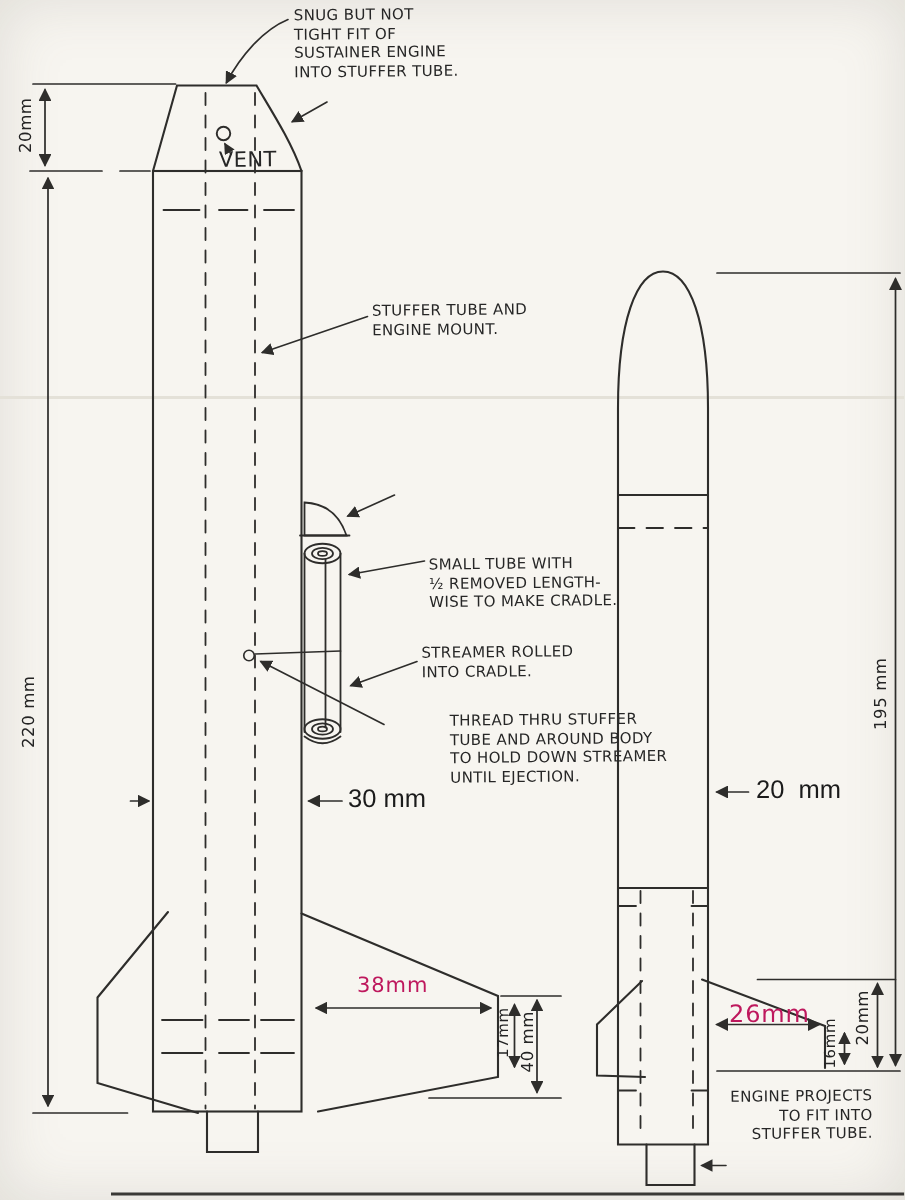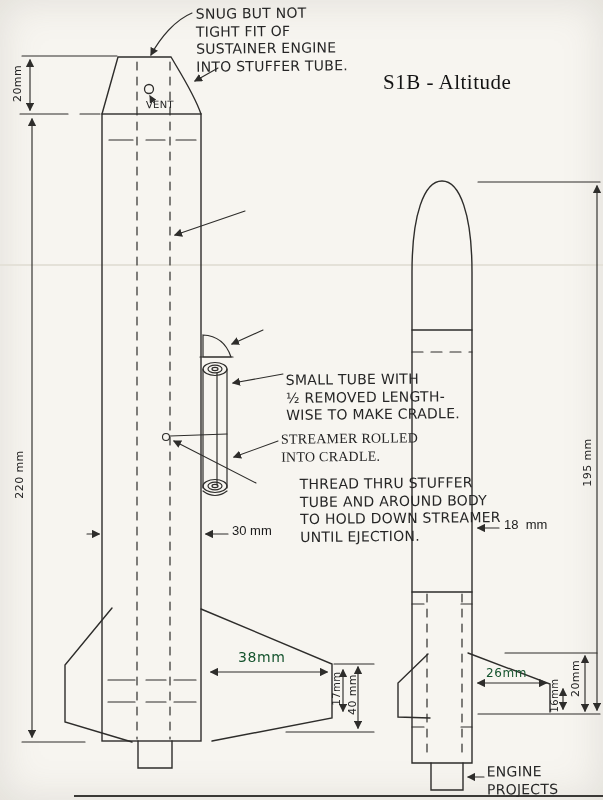--- a/index.html
+++ b/index.html
@@ -6,29 +6,29 @@
   .page {
     position:relative; width:603px; height:800px;
     background:#f7f5f0;
     font-family:"DejaVu Sans", sans-serif;
     color:#2b2b2b; overflow:hidden;
     box-shadow: inset 0 0 40px rgba(120,115,105,.18);
   }
   svg.linework { position:absolute; left:0; top:0; }
   .ann {
     position:absolute; white-space:pre-line;
-    font-size:14px; line-height:1.25; letter-spacing:.25px;
+    font-size:10px; line-height:1.25; letter-spacing:.25px;
     color:#262626; transform:rotate(-.6deg);
   }
-  .small { font-size:10px; }
+  .small { font-size:14px; }
   .dim-typed {
     position:absolute; font-family:"Liberation Sans", sans-serif;
-    font-size:13px; color:#1b1b1b; white-space:pre;
-  }
-  .dim-hand { position:absolute; font-size:13px; letter-spacing:.6px; color:#14532d; white-space:pre; }
+    font-size:17px; color:#1b1b1b; white-space:pre;
+  }
+  .dim-hand { position:absolute; font-size:13px; letter-spacing:.6px; color:#be185d; white-space:pre; }
   .vdim {
     position:absolute; width:80px; text-align:center;
     transform:rotate(-90deg); transform-origin:center;
     font-size:11px; letter-spacing:.4px; color:#242424; white-space:pre;
   }
   .title {
     position:absolute; font-family:"Liberation Serif", serif;
     font-size:21px; color:#141414; letter-spacing:.5px;
   }
 </style>
@@ -157,45 +157,46 @@
       <line x1="478" y1="683" x2="546" y2="683" marker-start="url(#ah)" marker-end="url(#ah)"></line>
       <line x1="563" y1="689" x2="563" y2="709" marker-start="url(#ah)" marker-end="url(#ah)"></line>
       <line x1="585" y1="656" x2="585" y2="711" marker-start="url(#ah)" marker-end="url(#ah)"></line>
 
       <line x1="87" y1="534" x2="99" y2="534" marker-end="url(#ah)"></line>
       <line x1="228" y1="534" x2="206" y2="534" marker-end="url(#ah)"></line>
       <line x1="499" y1="528" x2="478" y2="528" marker-end="url(#ah)"></line>
     </g>
   </svg>
 
-  <div class="title" style="left:383px; top:70px;">S1B - Altitude</div>
 
   <div class="ann" style="left:196px; top:5px;">SNUG BUT NOT
 TIGHT FIT OF
 SUSTAINER ENGINE
 INTO STUFFER TUBE.</div>
   <div class="ann small" style="left:146px; top:99px;">VENT</div>
+  <div class="ann" style="left:248px; top:202px;">STUFFER TUBE AND
+ENGINE MOUNT.</div>
   <div class="ann" style="left:286px; top:371px;">SMALL TUBE WITH
 ½ REMOVED LENGTH-
 WISE TO MAKE CRADLE.</div>
-  <div class="ann" style="left:281px; top:430px;font-family:Liberation Serif, serif;">STREAMER ROLLED
+  <div class="ann" style="left:281px; top:430px;">STREAMER ROLLED
 INTO CRADLE.</div>
   <div class="ann" style="left:257px; top:475px;margin-left:43px;">THREAD THRU STUFFER
 TUBE AND AROUND BODY
 TO HOLD DOWN STREAMER
 UNTIL EJECTION.</div>
-  <div class="ann" style="left:487px; top:763px;">ENGINE PROJECTS
+  <div class="ann" style="left:487px; top:726px;text-align:right;">ENGINE PROJECTS
 TO FIT INTO
 STUFFER TUBE.</div>
 
   <div class="dim-typed" style="left:232px; top:523px;">30 mm</div>
-  <div class="dim-typed" style="left:504px; top:517px;">18  mm</div>
+  <div class="dim-typed" style="left:504px; top:517px;">20  mm</div>
 
   <div class="dim-hand" style="left:238px; top:649px; font-size:14px;">38mm</div>
-  <div class="dim-hand" style="left:486px; top:666px; font-size:12px;">26mm</div>
+  <div class="dim-hand" style="left:486px; top:666px; font-size:16px;">26mm</div>
 
   <div class="vdim" style="left:-23px; top:77px;">20mm</div>
   <div class="vdim" style="left:-21px; top:468px;">220 mm</div>
   <div class="vdim" style="left:296px; top:683px; font-size:10px;">17mm</div>
   <div class="vdim" style="left:312px; top:688px;">40 mm</div>
   <div class="vdim" style="left:547px; top:456px;">195 mm</div>
   <div class="vdim" style="left:514px; top:690px; font-size:10px;">16mm</div>
   <div class="vdim" style="left:535px; top:672px;">20mm</div>
 
 </div>

